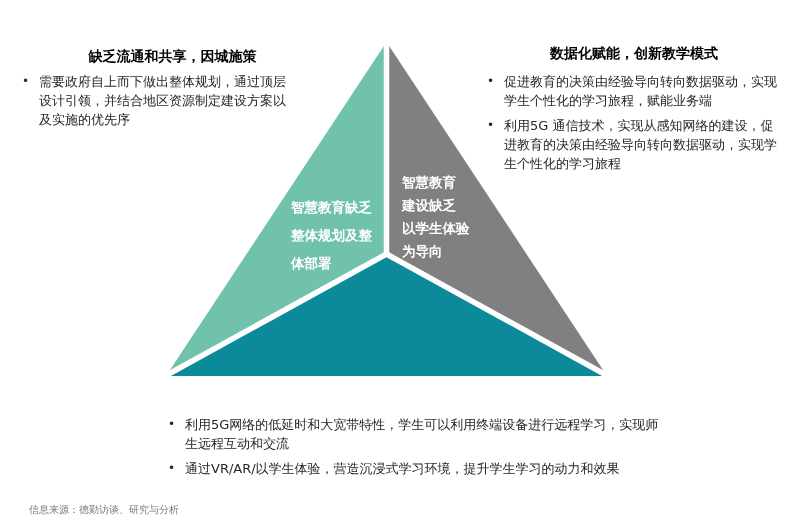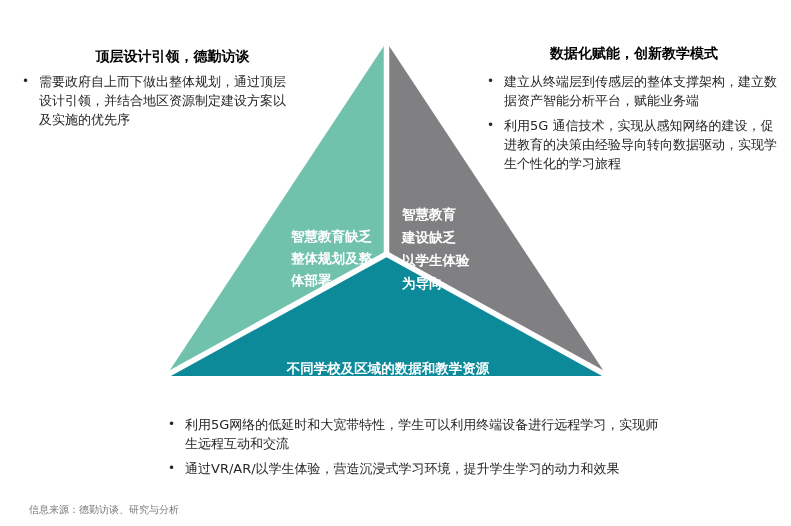--- a/index.html
+++ b/index.html
@@ -36,23 +36,22 @@
     color: #262626;
   }
   .bullet-item .btext { flex: 1; }
 
   .tri-label {
     position: absolute;
     color: #ffffff;
     font-weight: bold;
     font-size: 13.5px;
     white-space: pre-line;
-    margin-top: 32px;
   }
-  .label-left  { left: 291px; top: 193px; width: 100px; line-height: 22px; }
+  .label-left  { left: 291px; top: 193px; width: 100px; line-height: 28px; }
   .label-right { left: 402px; top: 171px; width: 110px; line-height: 23px; }
   .label-bottom{ left: 234px; top: 328px; width: 308px; line-height: 17px; text-align: center; font-size: 13.5px; }
 
   .tl-title { left: 55px;  top: 46px; width: 235px; }
   .tr-title { left: 500px; top: 43px; width: 268px; }
   .bt-title { left: 198px; top: 389px; width: 404px; }
 
   .tl-bullets { left: 22px;  top: 72px;  width: 274px; }
   .tr-bullets { left: 487px; top: 72px;  width: 292px; }
   .bt-bullets { left: 168px; top: 415px; width: 497px; }
@@ -72,49 +71,47 @@
 
   <svg class="triangle" width="791" height="526" viewBox="0 0 791 526">
     <polygon points="386.5,42 166,376 386.5,254" fill="#71C2AC"></polygon>
     <polygon points="386.5,42 386.5,254 607,376" fill="#808082"></polygon>
     <polygon points="386.5,254 166,376 607,376" fill="#0D8A99"></polygon>
     <line x1="386.5" y1="36" x2="386.5" y2="254" stroke-width="5.5" stroke="#FFFFFF"></line>
     <line x1="386.5" y1="254" x2="156" y2="381" stroke-width="5.5" stroke="#FFFFFF"></line>
     <line x1="386.5" y1="254" x2="617" y2="381" stroke-width="5.5" stroke="#FFFFFF"></line>
   </svg>
 
-  <div class="sec-title tl-title">顶层设计引领，德勤访谈</div>
+  <div class="sec-title tl-title">缺乏流通和共享，因城施策</div>
   <div class="bullets tl-bullets">
     <div class="bullet-item">
       <span class="marker">•</span>
       <span class="btext">需要政府自上而下做出整体规划，通过顶层设计引领，并结合地区资源制定建设方案以及实施的优先序</span>
     </div>
   </div>
 
   <div class="sec-title tr-title">数据化赋能，创新教学模式</div>
   <div class="bullets tr-bullets">
     <div class="bullet-item">
       <span class="marker">•</span>
-      <span class="btext">建立从终端层到传感层的整体支撑架构，建立数据资产智能分析平台，赋能业务端</span>
+      <span class="btext">促进教育的决策由经验导向转向数据驱动，实现学生个性化的学习旅程，赋能业务端</span>
     </div>
     <div class="bullet-item">
       <span class="marker">•</span>
       <span class="btext">利用5G 通信技术，实现从感知网络的建设，促进教育的决策由经验导向转向数据驱动，实现学生个性化的学习旅程</span>
     </div>
   </div>
 
   <div class="tri-label label-left">智慧教育缺乏
 整体规划及整
 体部署</div>
   <div class="tri-label label-right">智慧教育
 建设缺乏
 以学生体验
 为导向</div>
-  <div class="tri-label label-bottom">不同学校及区域的数据和教学资源
-缺乏流通和共享</div>
 
   <div class="bullets bt-bullets">
     <div class="bullet-item">
       <span class="marker">•</span>
       <span class="btext">利用5G网络的低延时和大宽带特性，学生可以利用终端设备进行远程学习，实现师生远程互动和交流</span>
     </div>
     <div class="bullet-item">
       <span class="marker">•</span>
       <span class="btext">通过VR/AR/以学生体验，营造沉浸式学习环境，提升学生学习的动力和效果</span>
     </div>

